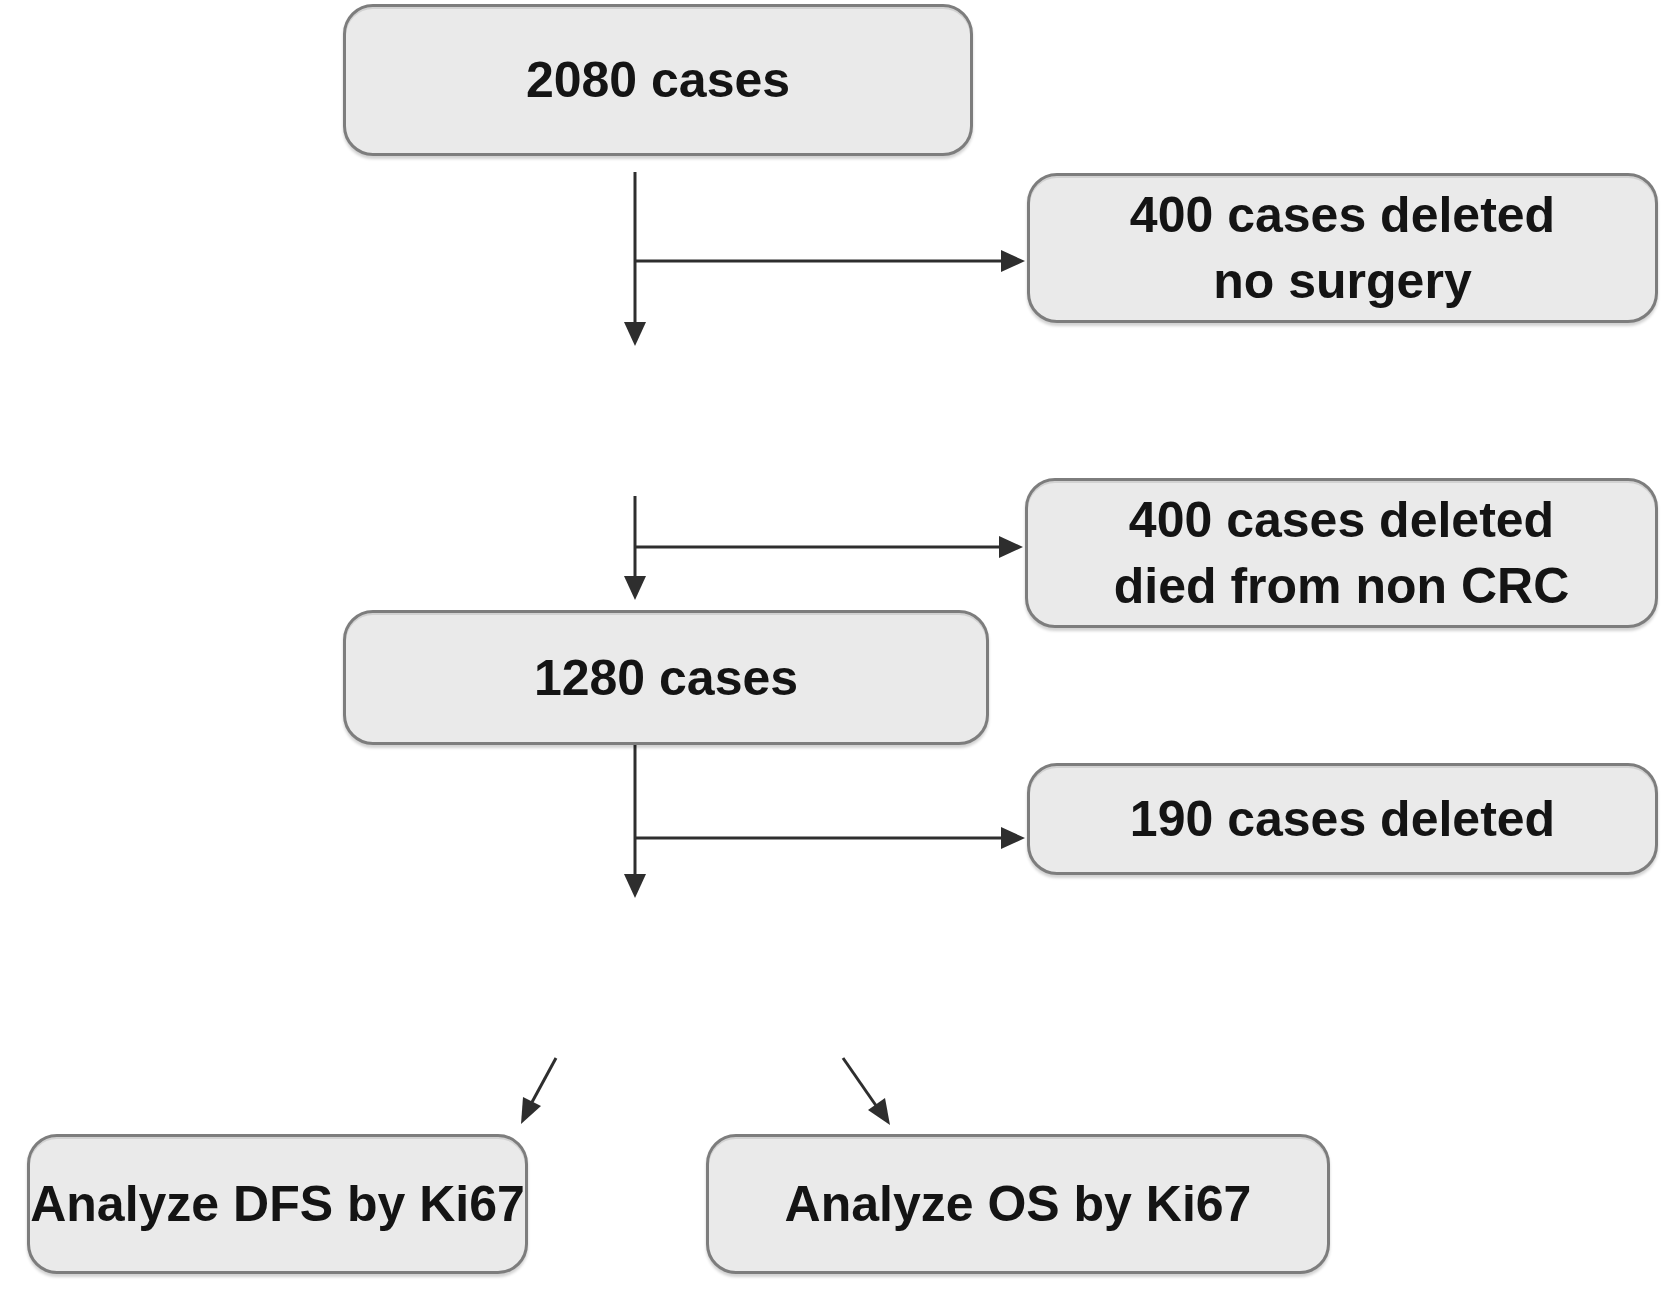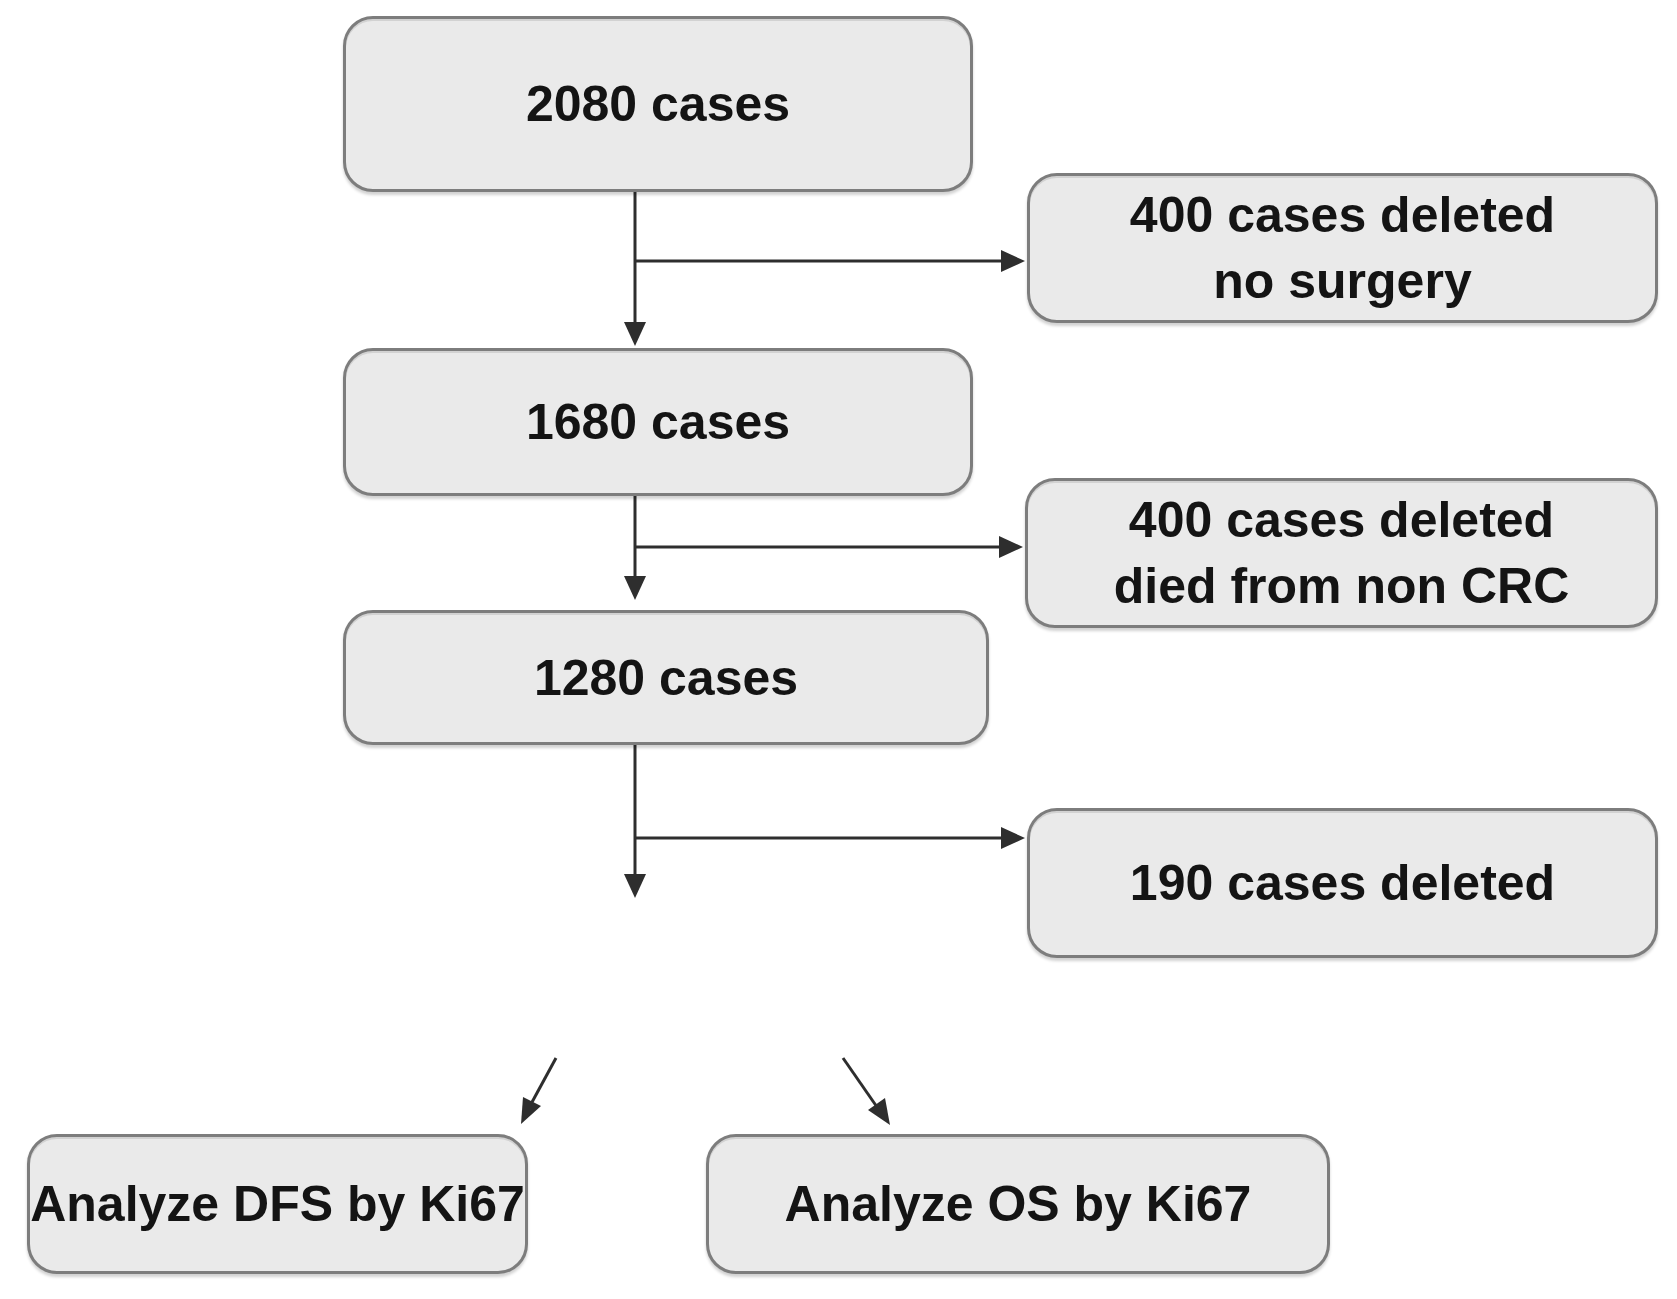--- a/index.html
+++ b/index.html
@@ -93,44 +93,41 @@
       <line x1="556" y1="1058" x2="531" y2="1104"></line>
       <polygon points="521,1124 523,1097 541,1106"></polygon>
     </g>
 
     <g>
       <line x1="843" y1="1058" x2="877" y2="1107"></line>
       <polygon points="890,1125 868,1110 885,1098"></polygon>
     </g>
   </svg>
 
-  <div class="box" style="left:343px; top:16px; width:630px; height:176px;">
+  <div class="box" style="left:343px; top:4px; width:630px; height:152px;">
     <span class="line">2080 cases</span>
   </div>
 
-  <div class="box" style="left:343px; top:348px; width:630px; height:148px;">
-    <span class="line">1680 cases</span>
-  </div>
 
   <div class="box" style="left:343px; top:610px; width:646px; height:135px;">
     <span class="line">1280 cases</span>
   </div>
 
 
   <div class="box" style="left:1027px; top:173px; width:631px; height:150px;">
     <span class="line">400 cases deleted</span>
     <span class="line">no surgery</span>
   </div>
 
   <div class="box" style="left:1025px; top:478px; width:633px; height:150px;">
     <span class="line">400 cases deleted</span>
     <span class="line">died from non CRC</span>
   </div>
 
-  <div class="box" style="left:1027px; top:808px; width:631px; height:150px;gap:16px;">
+  <div class="box" style="left:1027px; top:763px; width:631px; height:112px;gap:16px;">
     <span class="line">190 cases deleted</span>
   </div>
 
   <div class="box" style="left:27px; top:1134px; width:501px; height:140px;">
     <span class="line">Analyze DFS by Ki67</span>
   </div>
 
   <div class="box" style="left:706px; top:1134px; width:624px; height:140px;">
     <span class="line">Analyze OS by Ki67</span>
   </div>

